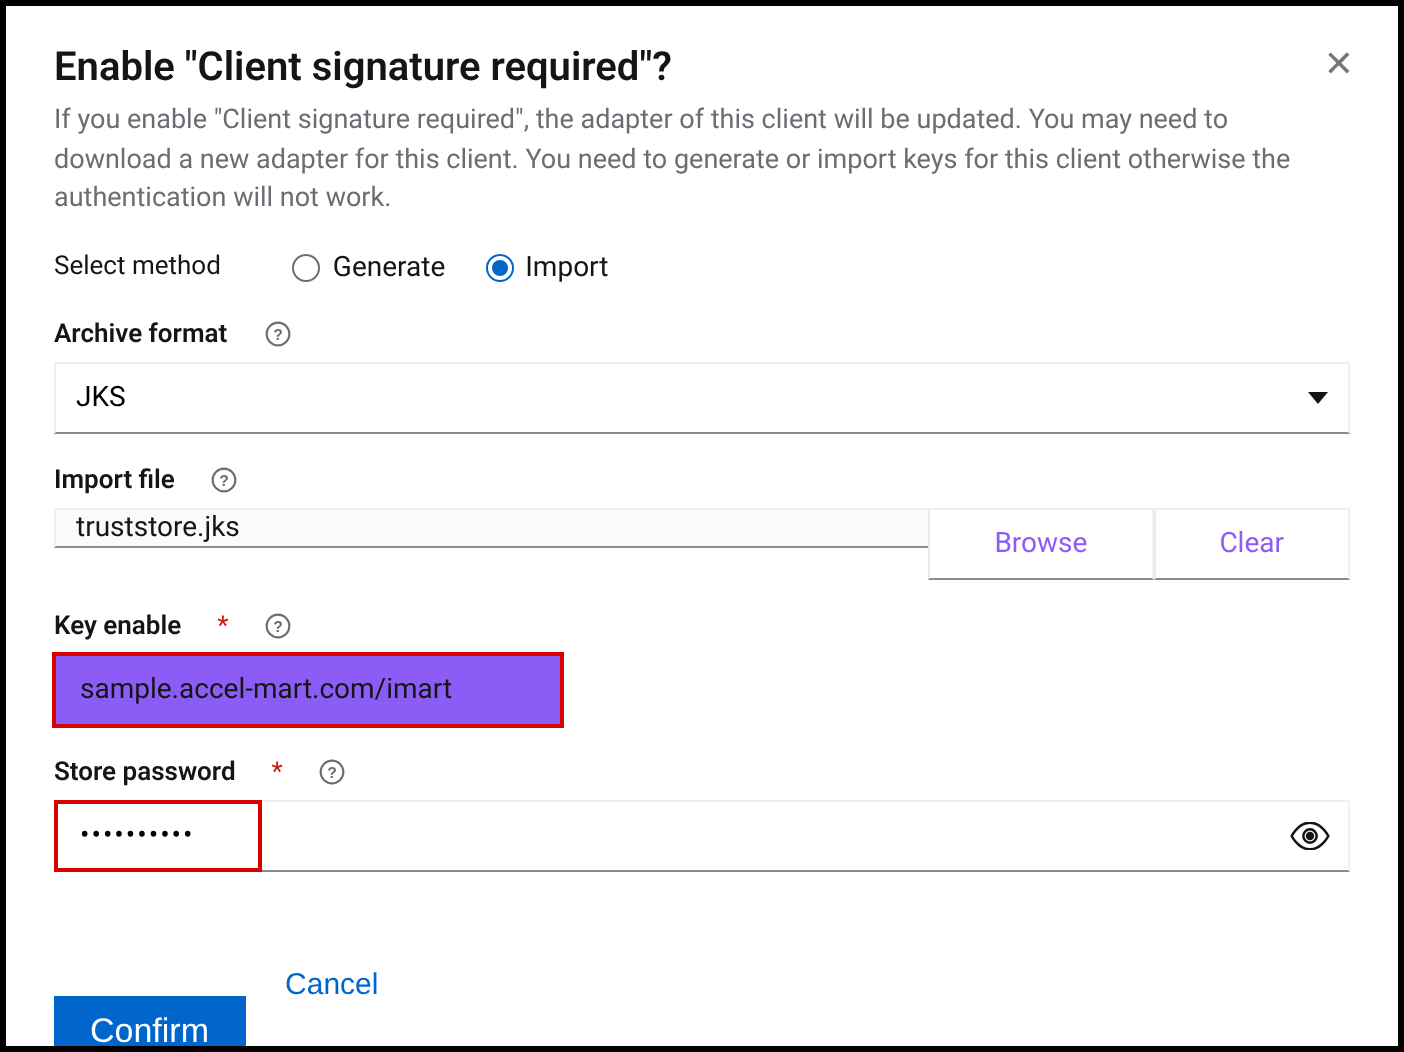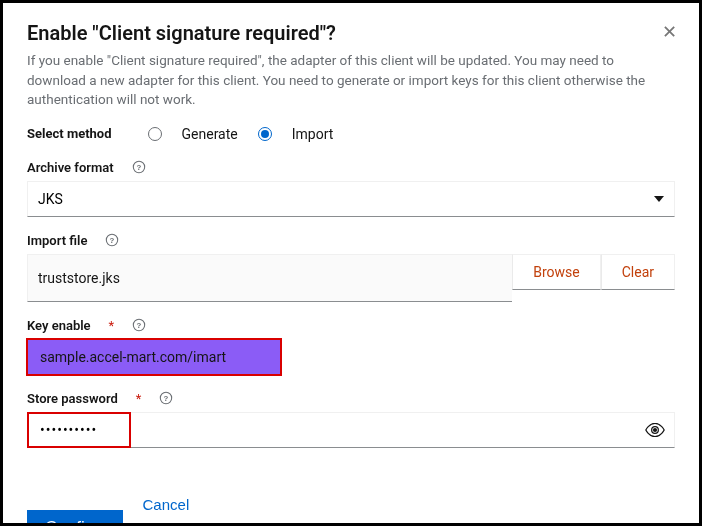--- a/index.html
+++ b/index.html
@@ -39,32 +39,32 @@
     max-width: 640px;
   }
   .row-radio {
     display: flex;
     align-items: center;
     gap: 36px;
     margin-bottom: 18px;
   }
   .label-strong {
     font-size: 13px;
-    font-weight: 700;
+    font-weight: 400;
     color: #151515;
   }
   .radio-group {
     display: flex;
     align-items: center;
     gap: 20px;
   }
   .radio-option {
     display: flex;
     align-items: center;
-    gap: 20px;
+    gap: 6px;
     font-size: 14px;
     color: #151515;
   }
   .radio-circle {
     width: 14px;
     height: 14px;
     border: 1px solid #6a6e73;
     border-radius: 50%;
     display: inline-flex;
     align-items: center;
@@ -115,43 +115,43 @@
     justify-content: space-between;
     text-align: right;
   }
   .caret-down svg { display:block; }
   .file-group {
     display: flex;
     width: 100%;
   }
   .file-name {
     flex: 1 1 auto;
-    height: 48px;
+    height: 20px;
     border: 1px solid #f0f0f0;
     border-bottom: 1px solid #8a8d90;
     border-right: none;
     background: #fafafa;
     padding: 0 10px;
     font-size: 14px;
     display: flex;
     align-items: center;
     color: #151515;
   }
   .file-btn {
     height: 36px;
     border: 1px solid #f0f0f0;
     border-bottom: 1px solid #8a8d90;
     border-left: 1px solid #eaeaea;
     background: #fff;
-    padding: 0 20px;
-    font-size: 14px;
-    display: flex;
-    align-items: center;
-    cursor: pointer;
-    color: #c2410c;
+    padding: 0 32px;
+    font-size: 14px;
+    display: flex;
+    align-items: center;
+    cursor: pointer;
+    color: #8b5cf6;
   }
   .text-input {
     width: 100%;
     height: 36px;
     border: 1px solid #f0f0f0;
     border-bottom: 1px solid #8a8d90;
     background: #8b5cf6;
     padding: 0 10px;
     font-size: 14px;
     color: #151515;

